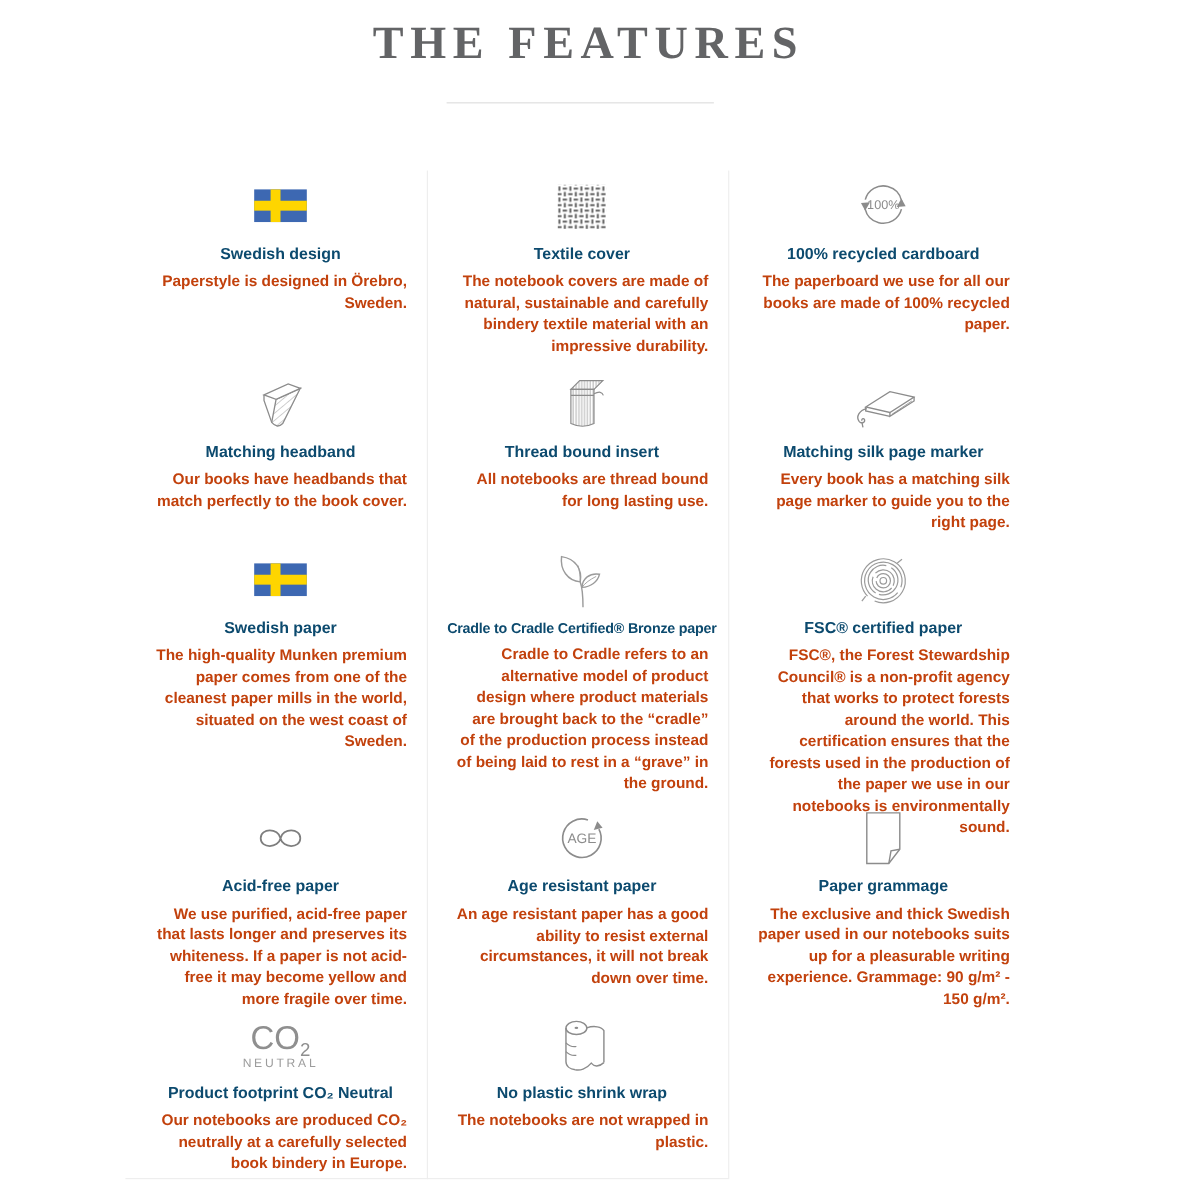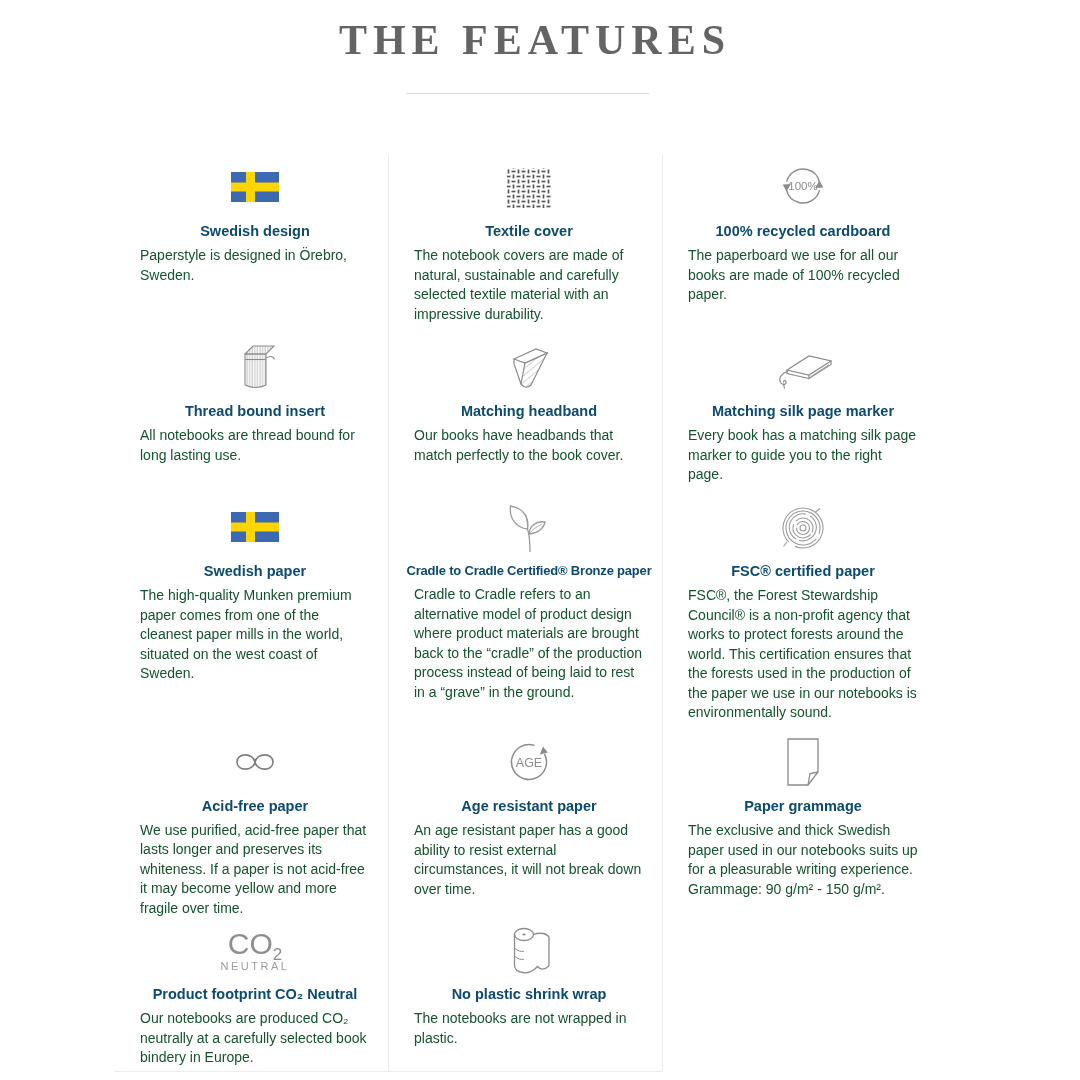--- a/index.html
+++ b/index.html
@@ -40,21 +40,21 @@
   .cell h3 {
     margin:10px 0 0 0;
     font-size:14.5px; font-weight:bold;
     color:#0c4a6e; text-align:center;
     white-space:nowrap;
   }
   .cell h3.long { font-size:13px; letter-spacing:-0.2px; }
   .cell p {
     margin:7px 0 0 0; align-self:stretch;
     font-size:14px; line-height:19.5px;
-    color:#14532d; text-align:left;
+    color:#c2410c; text-align:right;font-weight:bold;
   }
   .vline { position:absolute; top:155px; width:1px; height:917px; background:#ededed; }
   .vline.v1 { left:388px; }
   .vline.v2 { left:662px; }
   .hline { position:absolute; top:1071px; left:114px; width:548px; height:1px; background:#ededed; }
 </style>
 </head>
 <body>
 
 <div class="header">
@@ -82,33 +82,51 @@
         <line x1="0.5" y1="2.5" x2="4.5" y2="2.5" stroke="#555" stroke-width="1.7"></line>
         <line x1="7.5" y1="0.5" x2="7.5" y2="4.5" stroke="#555" stroke-width="1.7"></line>
         <line x1="2.5" y1="5.5" x2="2.5" y2="9.5" stroke="#555" stroke-width="1.7"></line>
         <line x1="5.5" y1="7.5" x2="9.5" y2="7.5" stroke="#555" stroke-width="1.7"></line>
       </pattern>
           </defs>
       <rect x="1" y="4" width="44" height="40" fill="url(#wv)"></rect>
         </svg>
       </div>
       <h3>Textile cover</h3>
-      <p>The notebook covers are made of natural, sustainable and carefully selected textile material with an impressive durability.</p>
+      <p>The notebook covers are made of natural, sustainable and carefully bindery textile material with an impressive durability.</p>
     </div>
     <div class="cell">
       <div class="icon-box">
         <svg width="56" height="52" viewBox="0 0 56 52">
       <circle cx="28" cy="25" r="17" fill="none" stroke="#8c8c8c" stroke-width="1.4" stroke-dasharray="45 8.5" transform="rotate(14 28 25)"></circle>
       <path d="M44.5,19.5 l3.8,7 l-8.2,0.6 z" fill="#8c8c8c"></path>
       <path d="M11.5,30.5 l-3.8,-7 l8.2,-0.6 z" fill="#8c8c8c"></path>
       <text x="28" y="29" text-anchor="middle" font-size="11.5" fill="#8c8c8c" font-family="Liberation Sans, sans-serif">100%</text>
         </svg>
       </div>
       <h3>100% recycled cardboard</h3>
       <p>The paperboard we use for all our books are made of 100% recycled paper.</p>
+    </div>
+    <div class="cell">
+      <div class="icon-box">
+        <svg width="48" height="44" viewBox="0 0 48 44">
+      <defs>
+            <pattern id="hb" width="5" height="5" patternUnits="userSpaceOnUse" patternTransform="rotate(50)">
+        <line x1="0" y1="0" x2="0" y2="5" stroke="#bdbdbd" stroke-width="1.3"></line>
+      </pattern>
+          </defs>
+      <g stroke="#8c8c8c" stroke-width="1.2">
+        <path d="M42,8 L26,40 Q21,45 16,39 L20,18 Z" fill="url(#hb)"></path>
+        <path d="M9,14 L31,4 L42,8 L20,18 Z" fill="#ffffff"></path>
+        <path d="M9,14 L9,19 L16,39" fill="none"></path>
+      </g>
+        </svg>
+      </div>
+      <h3>Matching headband</h3>
+      <p>Our books have headbands that match perfectly to the book cover.</p>
     </div>
     <div class="cell">
       <div class="icon-box">
         <svg width="44" height="48" viewBox="0 0 44 48">
       <defs>
             <pattern id="vl" width="2.6" height="4" patternUnits="userSpaceOnUse">
         <line x1="1" y1="0" x2="1" y2="4" stroke="#a8a8a8" stroke-width="0.8"></line>
       </pattern>
           </defs>
       <g stroke="#8c8c8c" fill="none" stroke-width="1.1">
@@ -117,38 +135,20 @@
         <path d="M12,16.5 h21"></path>
         <path d="M33,15 q7,-3.5 8.5,1.5"></path>
       </g>
         </svg>
       </div>
       <h3>Thread bound insert</h3>
       <p>All notebooks are thread bound for long lasting use.</p>
     </div>
     <div class="cell">
       <div class="icon-box">
-        <svg width="48" height="44" viewBox="0 0 48 44">
-      <defs>
-            <pattern id="hb" width="5" height="5" patternUnits="userSpaceOnUse" patternTransform="rotate(50)">
-        <line x1="0" y1="0" x2="0" y2="5" stroke="#bdbdbd" stroke-width="1.3"></line>
-      </pattern>
-          </defs>
-      <g stroke="#8c8c8c" stroke-width="1.2">
-        <path d="M42,8 L26,40 Q21,45 16,39 L20,18 Z" fill="url(#hb)"></path>
-        <path d="M9,14 L31,4 L42,8 L20,18 Z" fill="#ffffff"></path>
-        <path d="M9,14 L9,19 L16,39" fill="none"></path>
-      </g>
-        </svg>
-      </div>
-      <h3>Matching headband</h3>
-      <p>Our books have headbands that match perfectly to the book cover.</p>
-    </div>
-    <div class="cell">
-      <div class="icon-box">
         <svg width="58" height="44" viewBox="0 0 58 44">
       <g stroke="#8c8c8c" fill="none" stroke-width="1.2">
         <path d="M13,25 L35,11 L57,16 L35,30 Z"></path>
         <path d="M57,16 L57,19.5 L35,33.5 L35,30"></path>
         <path d="M35,33.5 L13,28.5 L13,25"></path>
         <path d="M55,19.5 L37,31.5" stroke-width="0.7"></path>
         <path d="M14,26.5 C7,28 4,34 7,38 C9,40.5 12.5,39.5 12,36.8 C11.6,34.8 9,35.3 9.5,37.5"></path>
         <path d="M9.5,38.5 L10.5,43.5"></path>
       </g>
         </svg>

